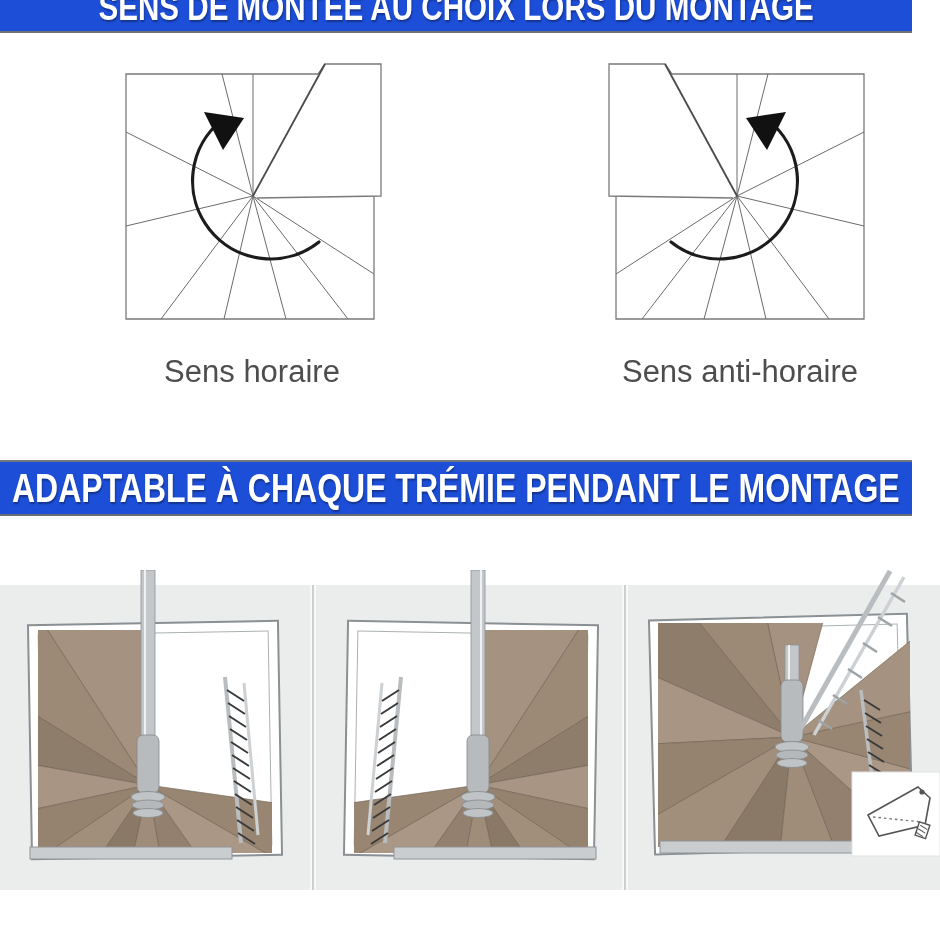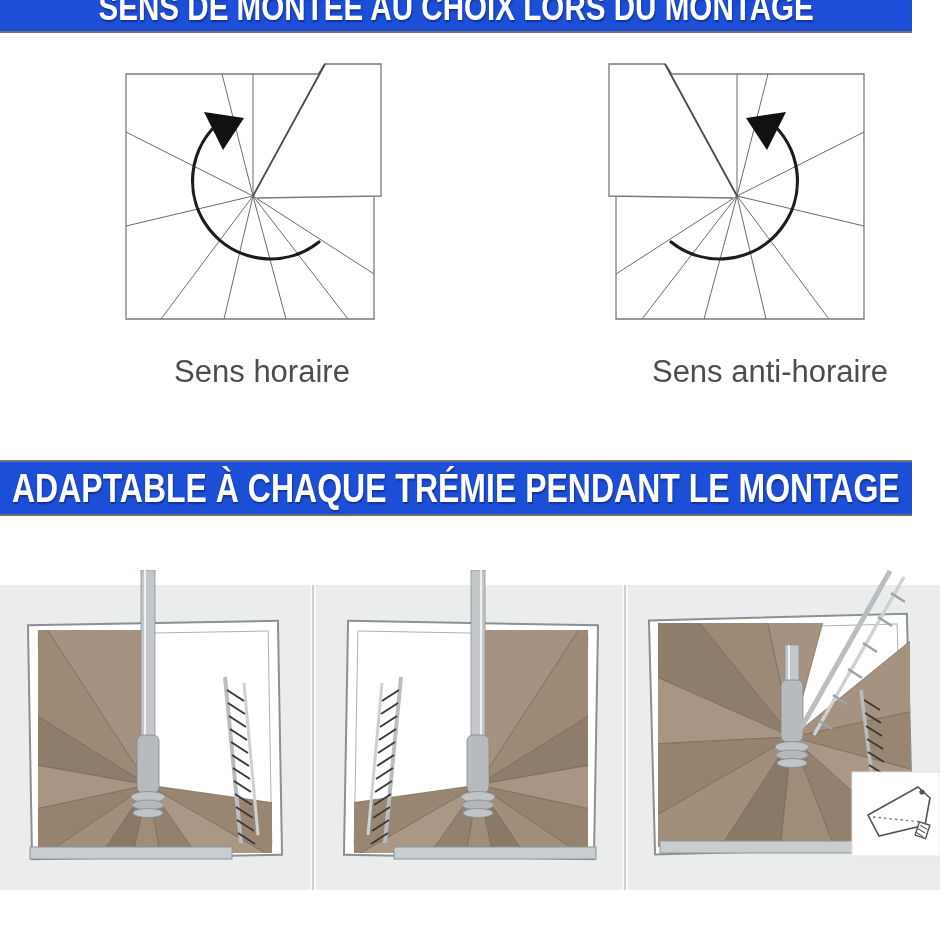--- a/index.html
+++ b/index.html
@@ -22,22 +22,22 @@
     text-shadow:1px 2px 2px rgba(0,0,0,.35);
   }
   .banner-top .txt{font-size:37px;margin-top:-16px;}
   .banner-mid .txt{font-size:40px;}
 
   
   .caption{
     top:352px;height:40px;display:flex;align-items:center;justify-content:center;
     color:#4d4d4d;font-size:31px;
   }
-  .caption-left{left:122px;width:280px;}
-  .caption-right{left:630px;width:280px;}
+  .caption-left{left:112px;width:280px;}
+  .caption-right{left:600px;width:280px;}
 
   
   .diagram{top:58px;width:264px;height:294px;}
   .diagram-left{left:122px;}
   .diagram-right{left:604px;}
 
   
   .gallery{left:0;top:570px;width:940px;height:335px;}
   svg{display:block;}
 </style>

